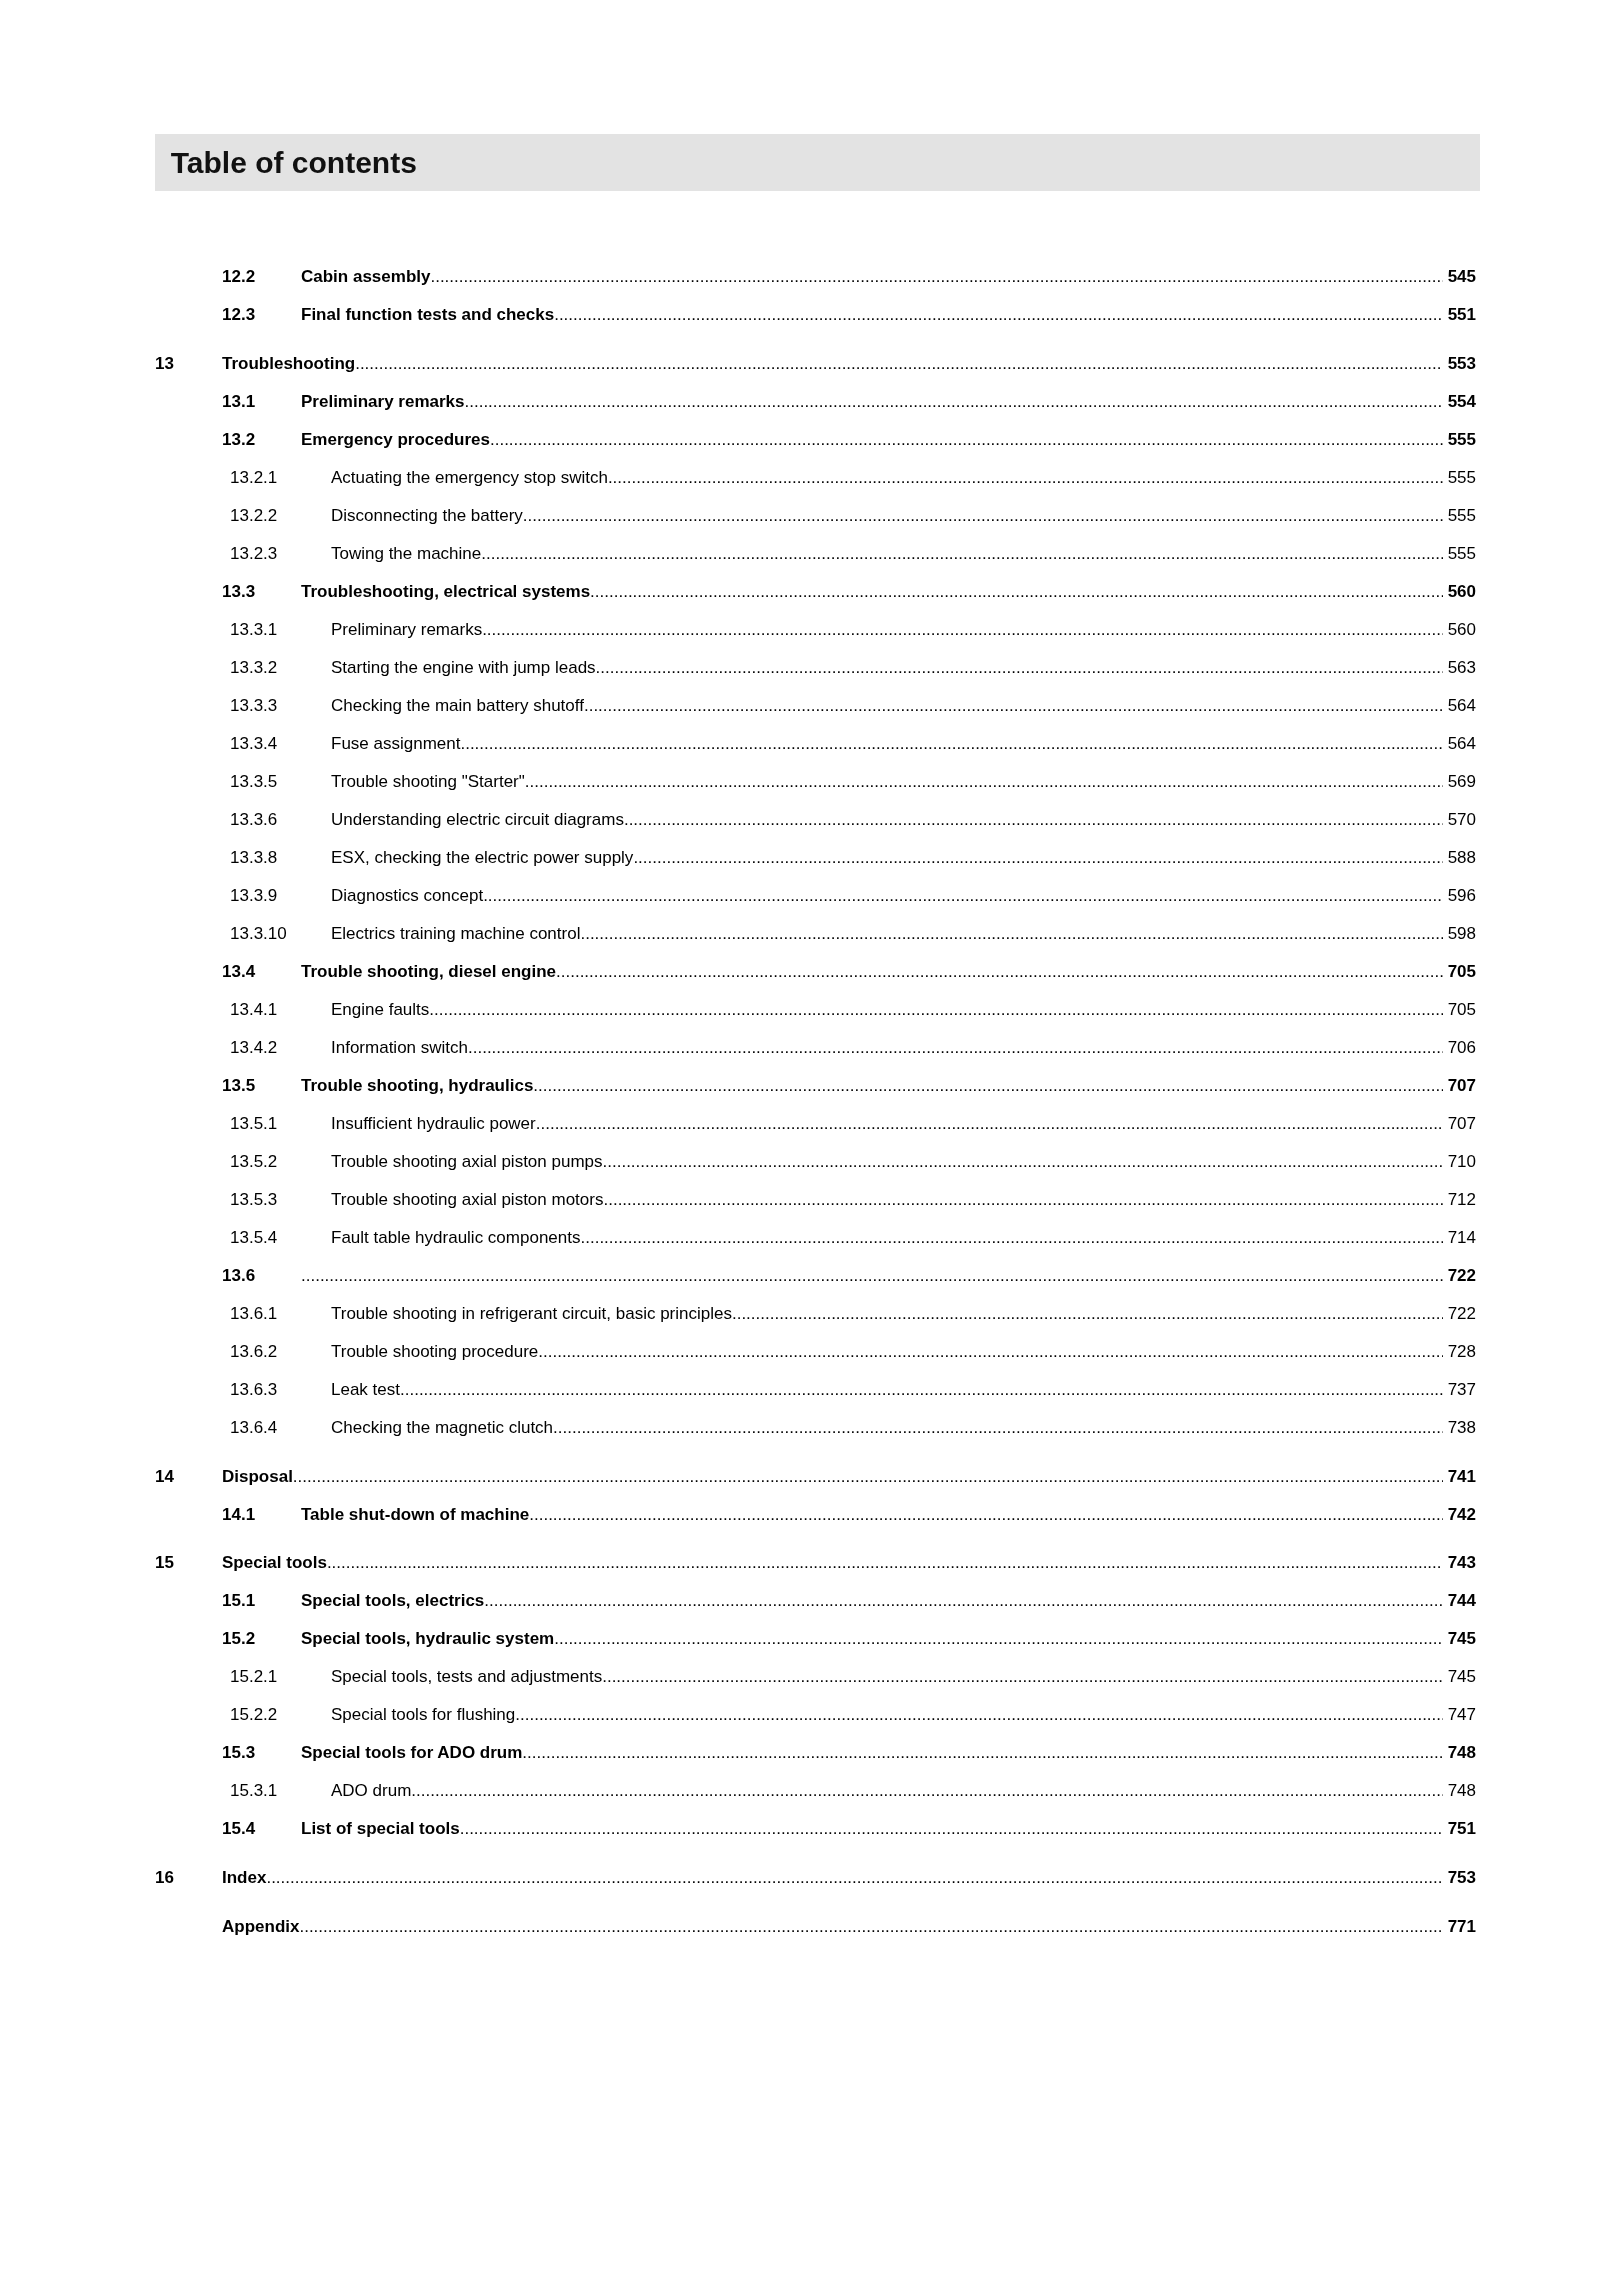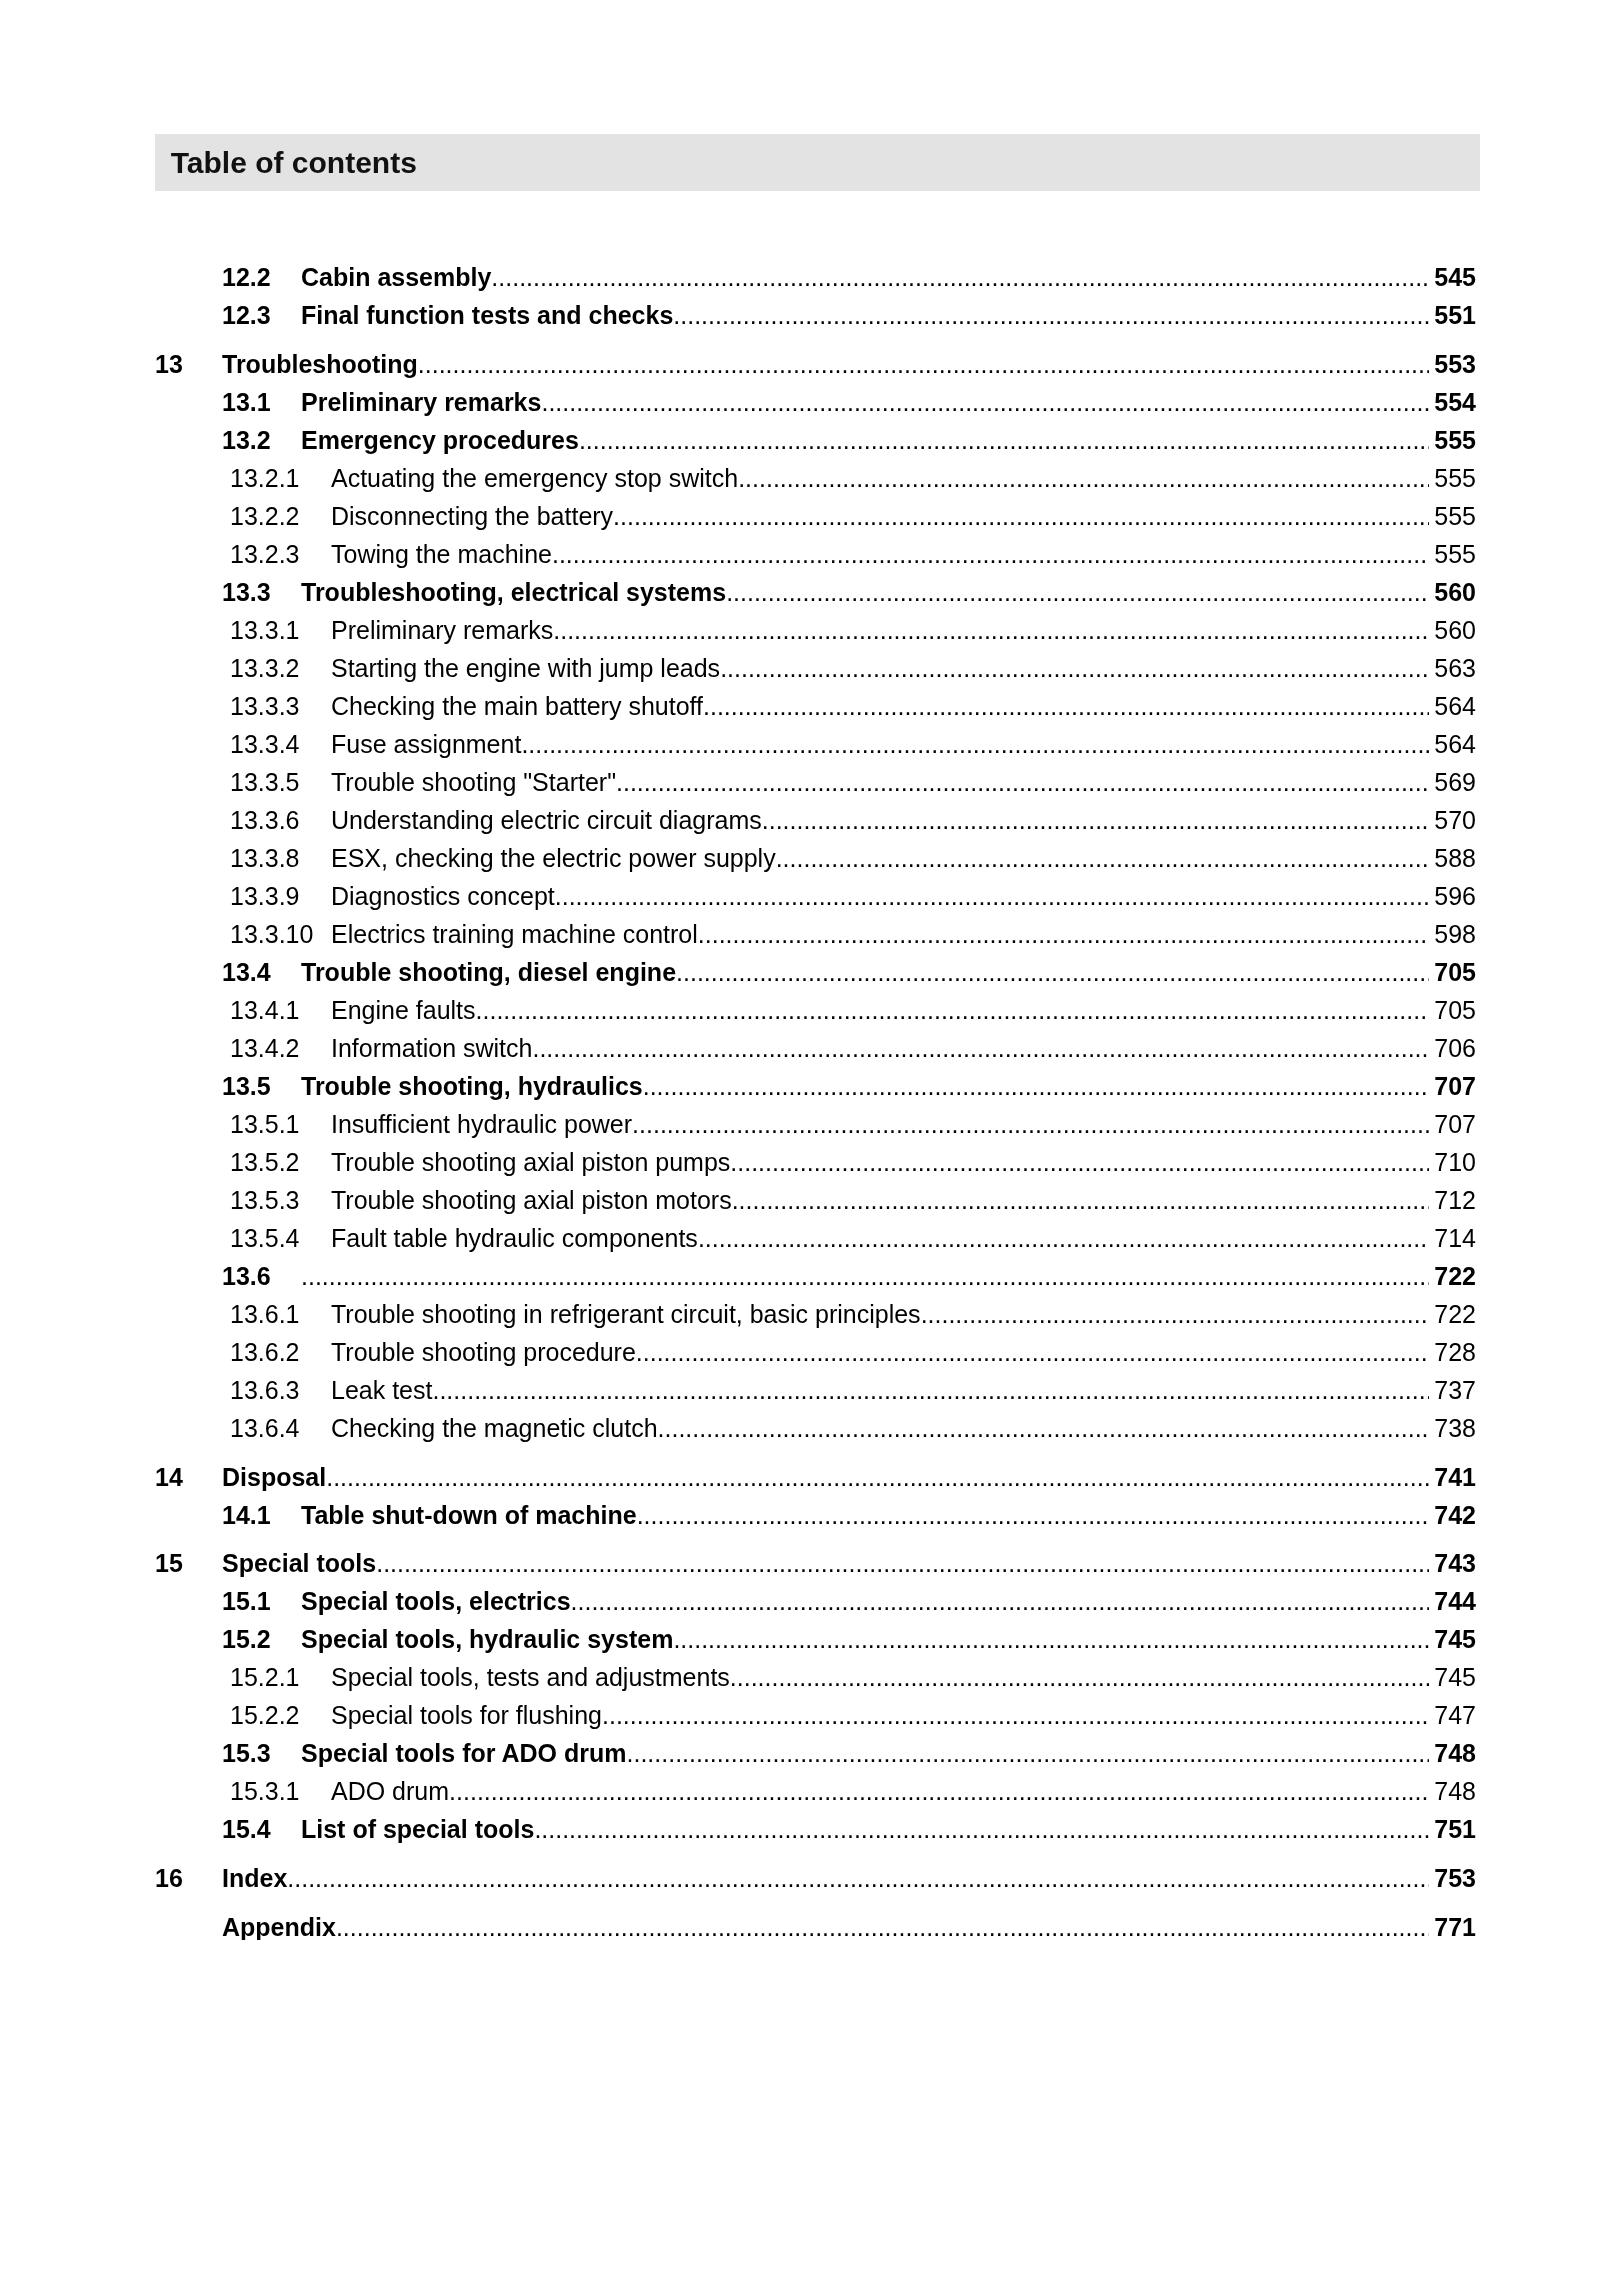--- a/index.html
+++ b/index.html
@@ -36,21 +36,21 @@
     position: absolute;
     left: 0;
     top: 258px;
     width: 1620px;
   }
   .row {
     display: flex;
     align-items: baseline;
     height: 38px;
     line-height: 38px;
-    font-size: 25px;
+    font-size: 17px;
     padding-right: 144px;
     box-sizing: border-box;
   }
   .row.lv1 { padding-left: 155px; margin-top: 10.8px; }
   .row.lv2 { padding-left: 222px; }
   .row.lv3 { padding-left: 222px; }
   .row.lva { padding-left: 474px; }
   .num { flex: none; white-space: nowrap; }
   .lv1 .num { min-width: 67px; }
   .lv2 .num { min-width: 79px; }

